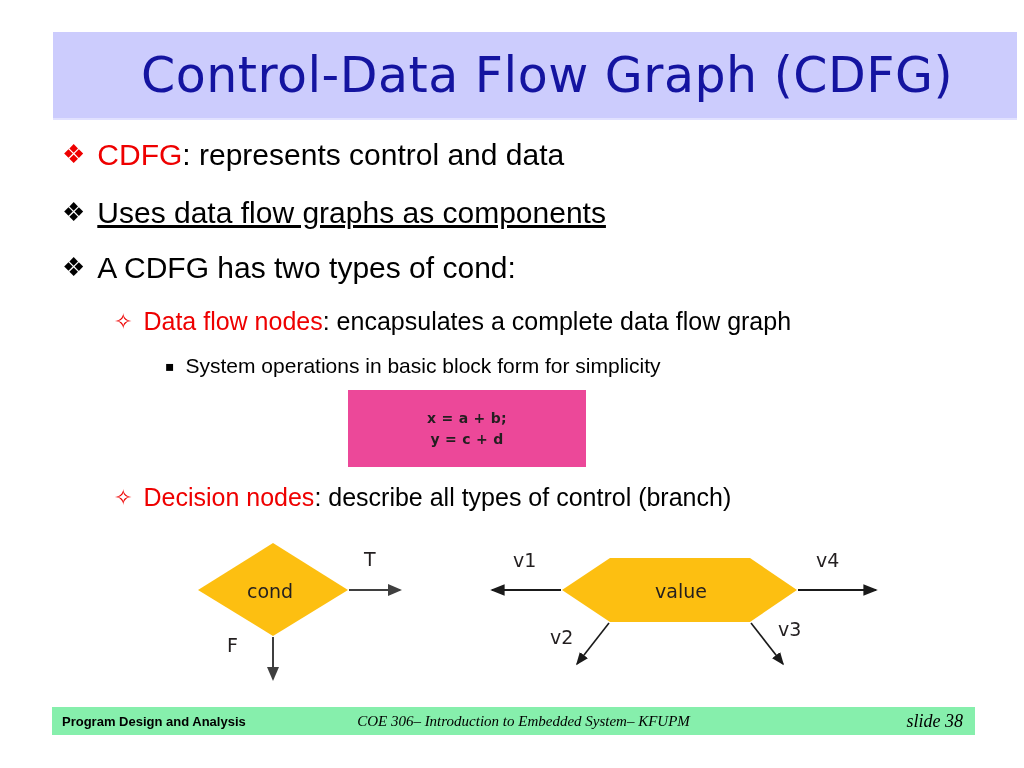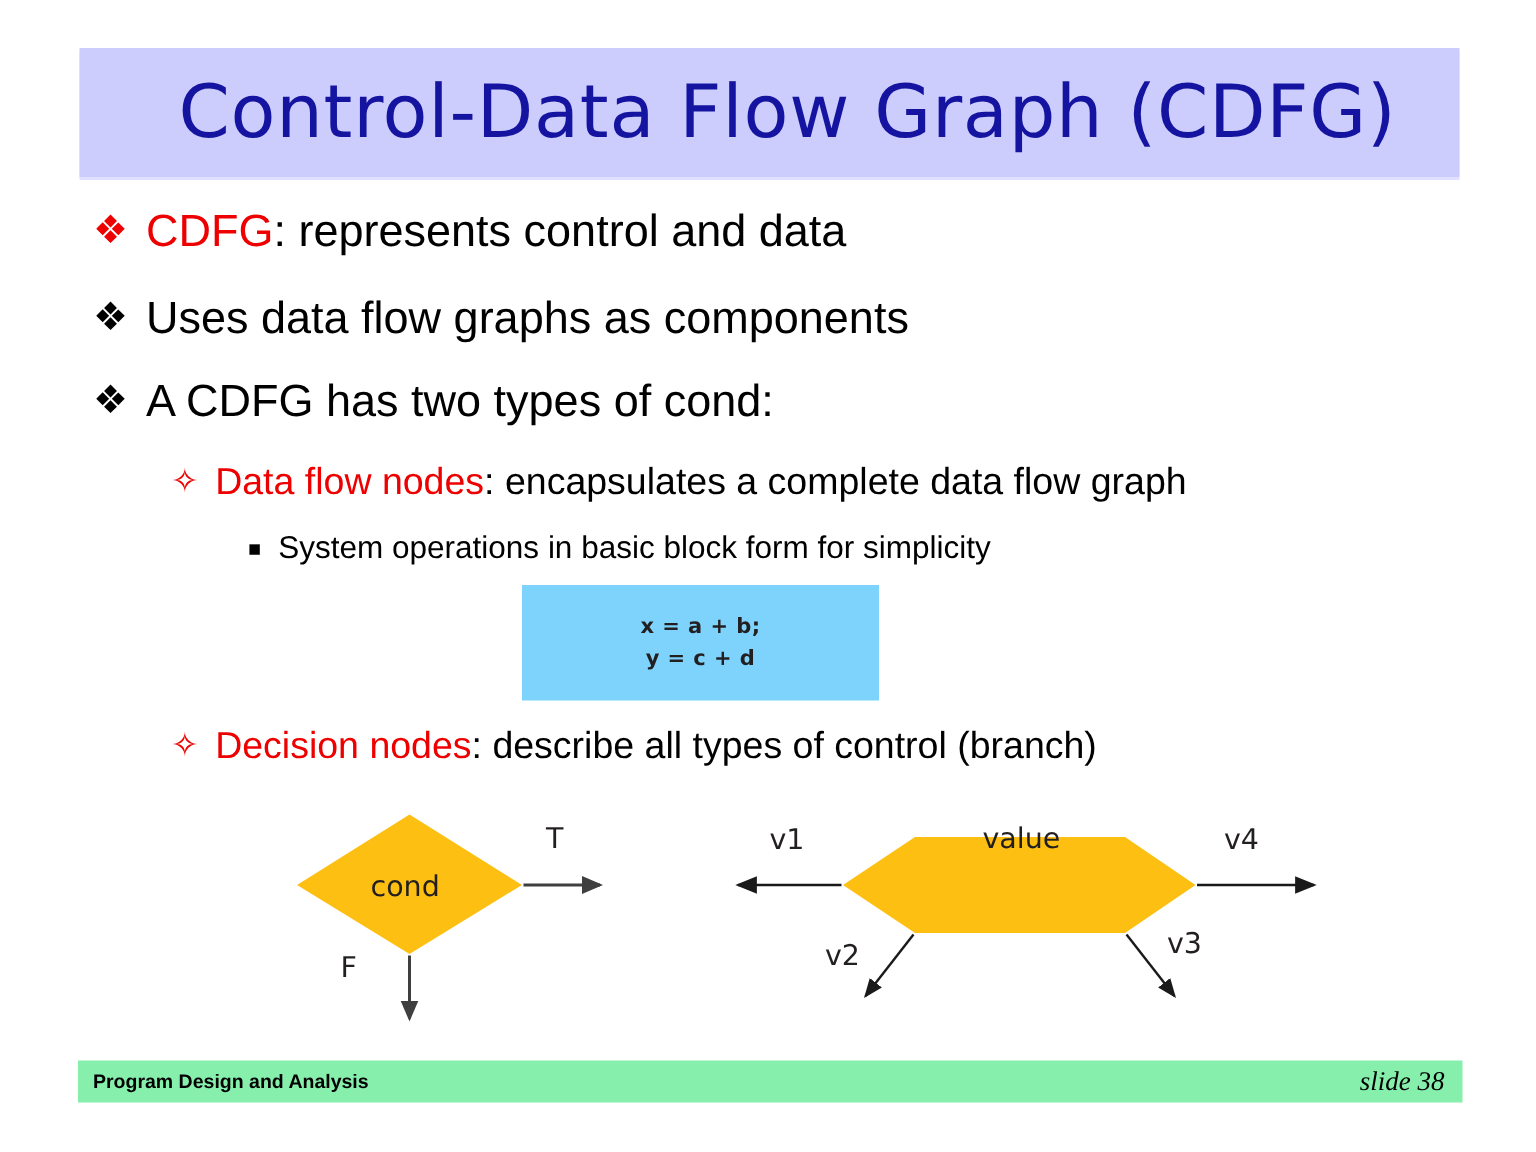--- a/index.html
+++ b/index.html
@@ -17,20 +17,21 @@
 
   
   #title-banner {
     position: absolute;
     left: 53px;
     top: 32px;
     width: 920px;
     height: 86px;
     background: #ccccfd;
     box-shadow: 0 2px 0 rgba(200,200,255,0.55);
+    padding-left: 44px;
   }
   #title-text {
     position: absolute;
     left: 0;
     right: 0;
     top: 50%;
     transform: translateY(-50%);
     text-align: center;
     color: #1414a0;
     font-family: "DejaVu Sans", sans-serif;
@@ -93,21 +94,21 @@
     vertical-align: 2px;
   }
 
   
   #code-block {
     position: absolute;
     left: 348px;
     top: 390px;
     width: 238px;
     height: 77px;
-    background: #7dd3fc;
+    background: #ec4899;
     display: flex;
     flex-direction: column;
     align-items: center;
     justify-content: center;
     line-height: 1.45;
   }
   #code-block .codeline {
     font-family: "DejaVu Sans", sans-serif;
     font-size: 14px;
     font-weight: bold;
@@ -191,21 +192,21 @@
 <body>
 
 <div id="title-banner">
   <div id="title-text">Control-Data Flow Graph (CDFG)</div>
 </div>
 
 <div class="l1 red-bullet" style="top:138px;">
   <span class="bullet">❖</span><span class="hl">CDFG</span><span>: represents control and data</span>
 </div>
 
-<div class="l1" style="top:196px;">
+<div class="l1" style="top:196px;text-decoration:underline;">
   <span class="bullet">❖</span><span>Uses data flow graphs as components</span>
 </div>
 
 <div class="l1" style="top:251px;">
   <span class="bullet">❖</span><span>A CDFG has two types of cond:</span>
 </div>
 
 <div class="l2" style="top:307px;text-align:center;">
   <span class="bullet">✧</span><span class="hl">Data flow nodes</span><span>: encapsulates a complete data flow graph</span>
 </div>
@@ -249,22 +250,23 @@
     <line x1="609" y1="623" x2="577" y2="664" stroke="#1a1a1a" stroke-width="1.6" marker-end="url(#arrowheadsm)"></line>
 
     <line x1="751" y1="623" x2="783" y2="664" stroke="#1a1a1a" stroke-width="1.6" marker-end="url(#arrowheadsm)"></line>
   </svg>
 </div>
 
 <div class="nodelabel" style="left:247px; top:580px;">cond</div>
 <div class="edgelabel" style="left:364px; top:548px;">T</div>
 <div class="edgelabel" style="left:227px; top:634px;">F</div>
 
-<div class="nodelabel" style="left:655px; top:548px;">value</div>
+<div class="nodelabel" style="left:655px; top:580px;">value</div>
 <div class="edgelabel" style="left:513px; top:549px;">v1</div>
 <div class="edgelabel" style="left:550px; top:626px;">v2</div>
 <div class="edgelabel" style="left:778px; top:618px;">v3</div>
 <div class="edgelabel" style="left:816px; top:549px;">v4</div>
 
 <div id="footer">
   <div id="footer-left">Program Design and Analysis</div>
+  <div id="footer-center">COE 306– Introduction to Embedded System– KFUPM</div>
   <div id="footer-right">slide 38</div>
 </div>
 
 </body></html>

